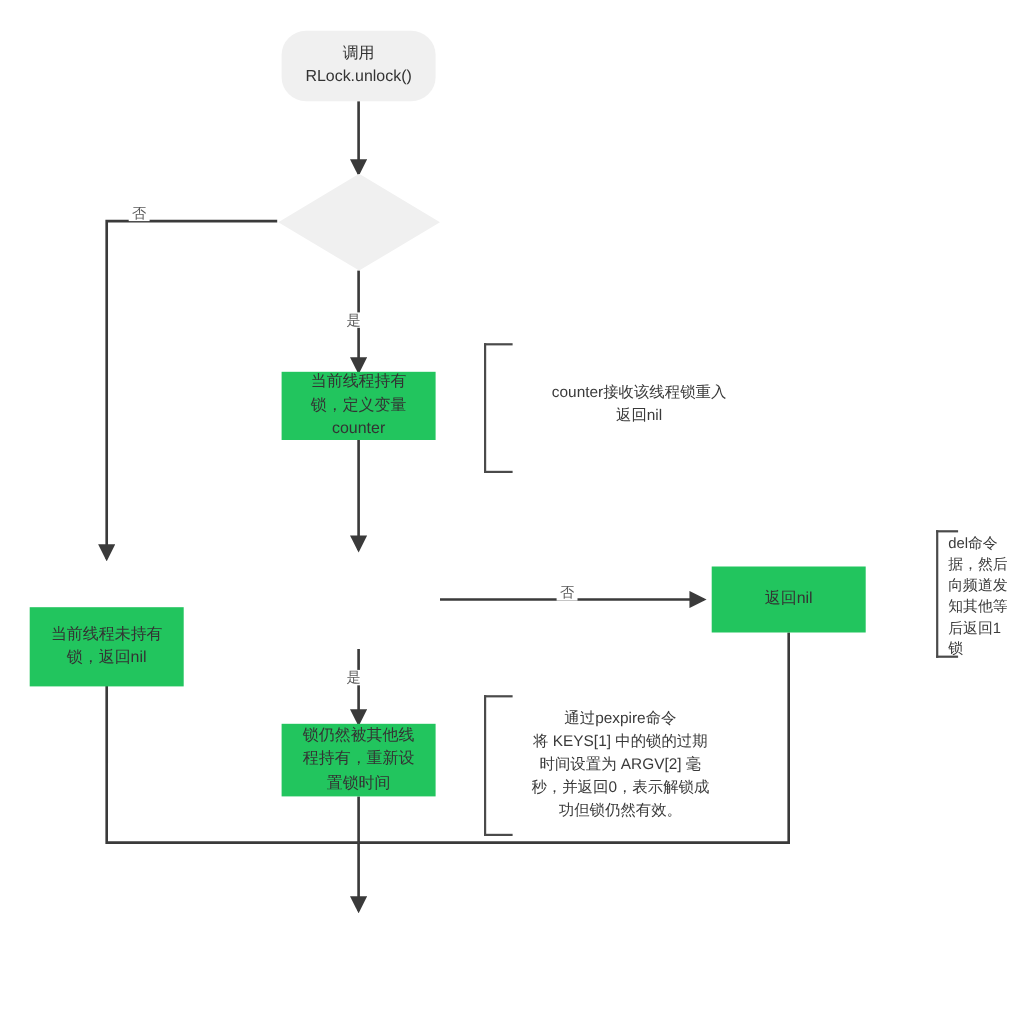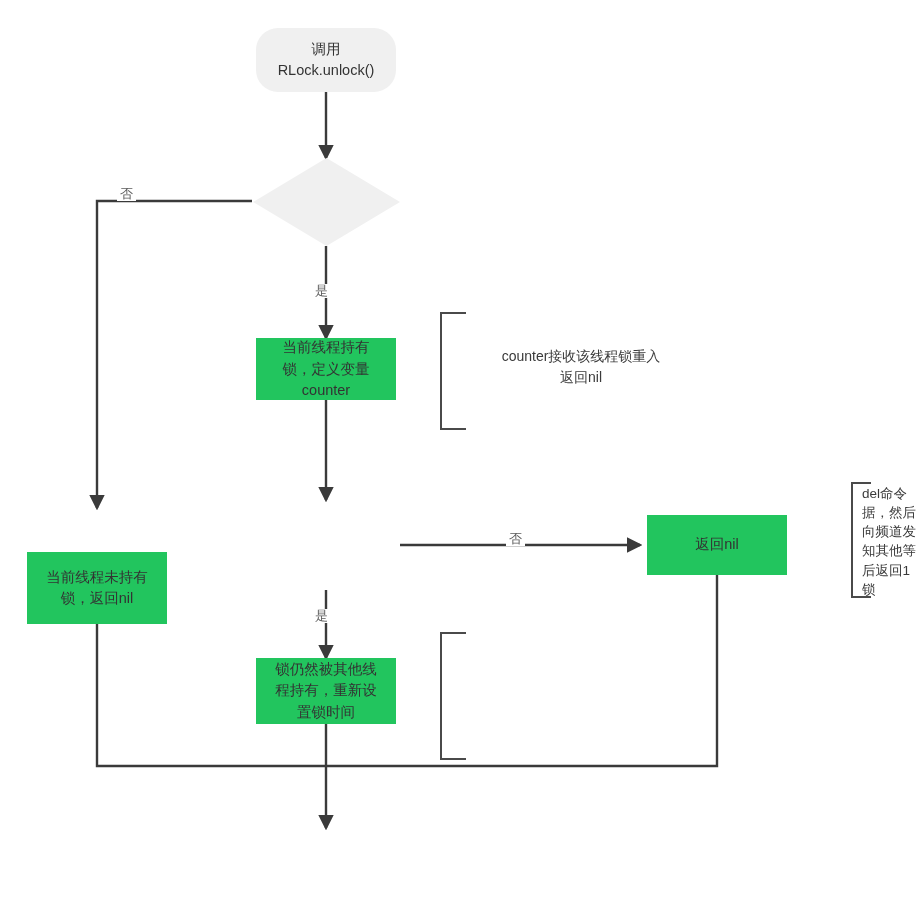--- a/index.html
+++ b/index.html
@@ -149,20 +149,25 @@
   <div class="edge-label" style="left:117px; top:187px;">否</div>
   <div class="edge-label" style="left:312px; top:284px;">是</div>
   <div class="edge-label" style="left:506px; top:532px;">否</div>
   <div class="edge-label" style="left:312px; top:609px;">是</div>
 
   <div class="bracket" style="left:440px; top:312px; width:26px; height:118px;"></div>
   <div class="annotation" style="left:456px; top:346px; width:250px;">counter接收该线程锁重入
 返回nil</div>
 
   <div class="bracket" style="left:440px; top:632px; width:26px; height:128px;"></div>
+  <div class="annotation" style="left:452px; top:642px; width:224px;">通过pexpire命令
+将 KEYS[1] 中的锁的过期
+时间设置为 ARGV[2] 毫
+秒，并返回0，表示解锁成
+功但锁仍然有效。</div>
 
   <div class="bracket" style="left:851px; top:482px; width:20px; height:116px;"></div>
   <div class="annotation annotation-clipped" style="left:862px; top:484px; width:120px; font-size:13.5px; line-height:1.42;">del命令
 据，然后
 向频道发
 知其他等
 后返回1
 锁</div>
 
 </div>

